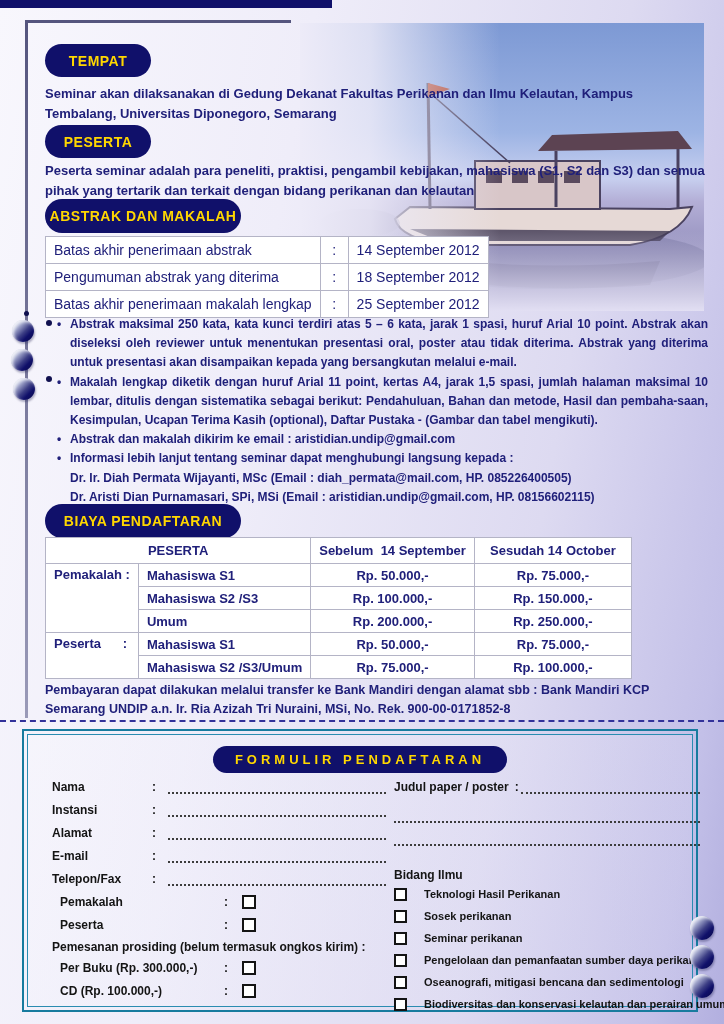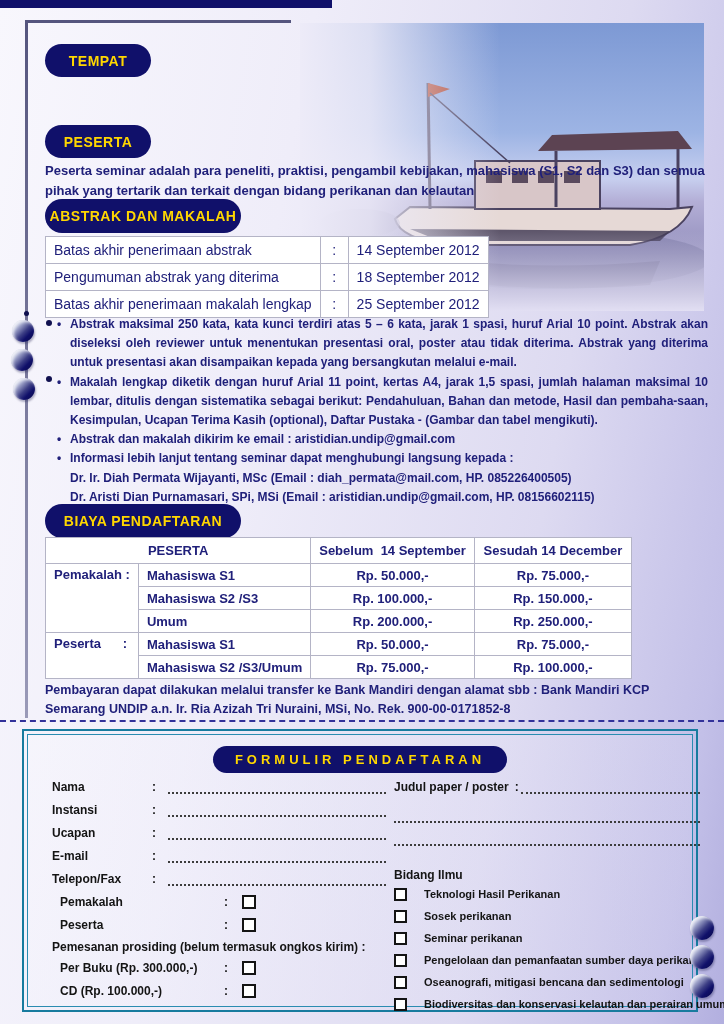--- a/index.html
+++ b/index.html
@@ -97,20 +97,21 @@
       <path d="M128 60 L150 66 L128 74 Z" fill="#b0452e"></path>
       <line x1="130" y1="70" x2="210" y2="140" stroke="#4a4260" stroke-width="1.5"></line>
       <path d="M140 236 Q240 248 360 238 L350 262 Q240 270 150 258 Z" fill="#5b5580" opacity="0.4"></path>
       <ellipse cx="60" cy="200" rx="40" ry="14" fill="#8f8bb5" opacity="0.5"></ellipse>
     </svg>
     <div class="fade-left"></div>
     <div class="fade-bottom"></div>
   </div>
 
   <div class="abs pill" style="left:45px;top:44px;width:106px;height:33px;">TEMPAT</div>
+  <div class="abs ntxt" style="left:45px;top:84px;width:650px;">Seminar akan dilaksanakan di Gedung Dekanat Fakultas Perikanan dan Ilmu Kelautan, Kampus Tembalang, Universitas Diponegoro, Semarang</div>
 
   <div class="abs pill" style="left:45px;top:125px;width:106px;height:33px;">PESERTA</div>
   <div class="abs ntxt" style="left:45px;top:161px;width:660px;">Peserta seminar adalah para peneliti,  praktisi, pengambil kebijakan, mahasiswa (S1, S2 dan S3) dan semua pihak yang tertarik dan terkait dengan bidang perikanan dan kelautan</div>
 
   <div class="abs pill" style="left:45px;top:199px;width:196px;height:34px;">ABSTRAK DAN MAKALAH</div>
 
   <table class="abs dl-table" style="left:45px;top:236px;">
     <tbody>
         <tr>
       <td style="width:247px;">Batas akhir penerimaan abstrak</td>
@@ -153,21 +154,21 @@
     </div>
   </div>
 
   <div class="abs pill" style="left:45px;top:504px;width:196px;height:34px;">BIAYA PENDAFTARAN</div>
 
   <table class="abs fee-table" style="left:45px;top:537px;">
     <tbody>
         <tr>
       <td class="hd" colspan="2" style="width:222px;">PESERTA</td>
       <td class="hd" style="width:157px;">Sebelum  14 September</td>
-      <td class="hd" style="width:157px;">Sesudah 14 December</td>
+      <td class="hd" style="width:157px;">Sesudah 14 October</td>
     </tr>
     <tr>
       <td class="grp" rowspan="3" style="width:78px;">Pemakalah :</td>
       <td class="cat">Mahasiswa S1</td>
       <td class="money">Rp. 50.000,-</td>
       <td class="money">Rp. 75.000,-</td>
     </tr>
     <tr>
       <td class="cat">Mahasiswa S2 /S3</td>
       <td class="money">Rp. 100.000,-</td>
@@ -206,21 +207,21 @@
           <span class="flabel">Nama</span>
           <span class="fcolon">:</span>
           <span class="dotline"></span>
         </div>
         <div class="frow">
           <span class="flabel">Instansi</span>
           <span class="fcolon">:</span>
           <span class="dotline"></span>
         </div>
         <div class="frow">
-          <span class="flabel">Ucapan</span>
+          <span class="flabel">Alamat</span>
           <span class="fcolon">:</span>
           <span class="dotline"></span>
         </div>
         <div class="frow">
           <span class="flabel">E-mail</span>
           <span class="fcolon">:</span>
           <span class="dotline"></span>
         </div>
         <div class="frow">
           <span class="flabel">Telepon/Fax</span>

